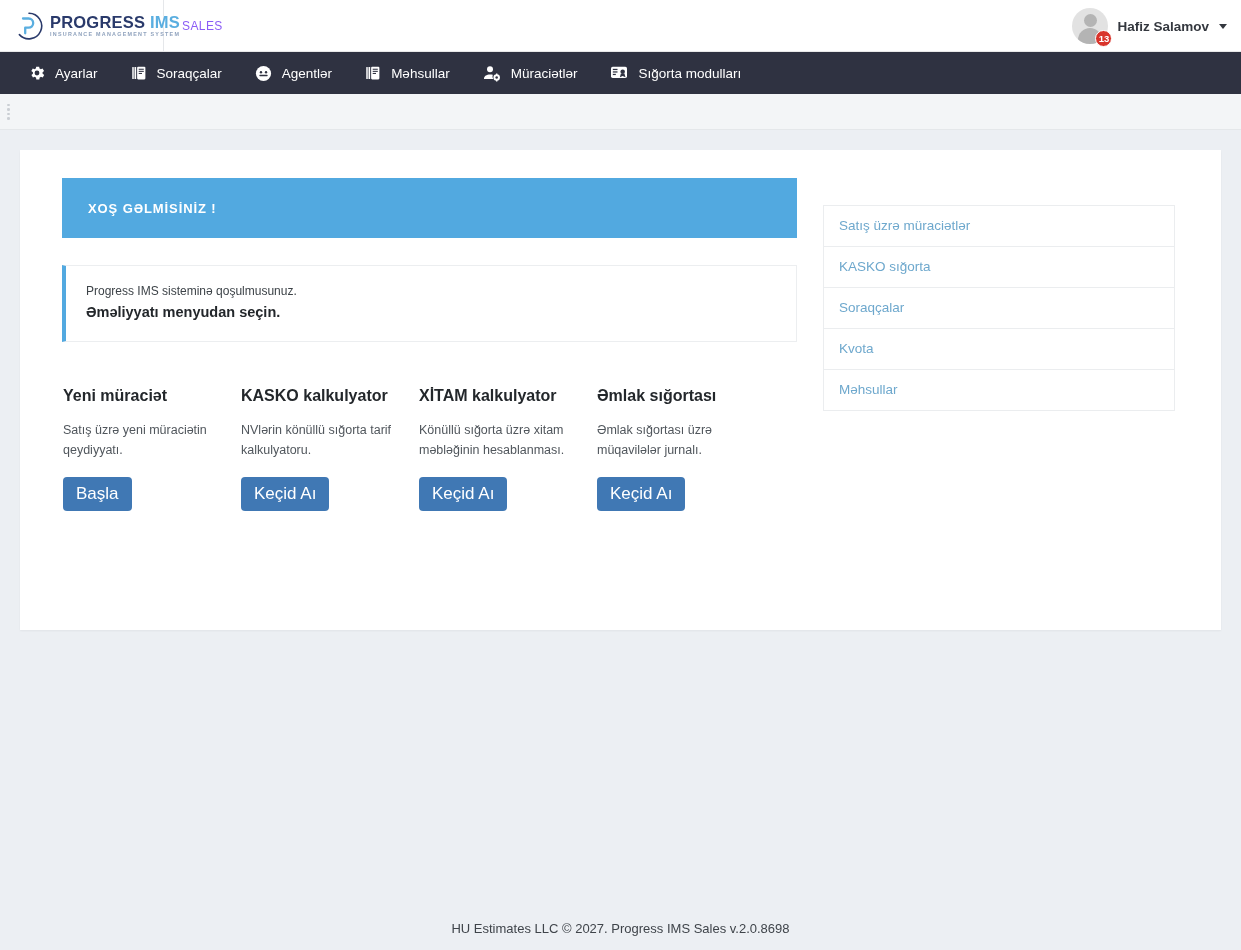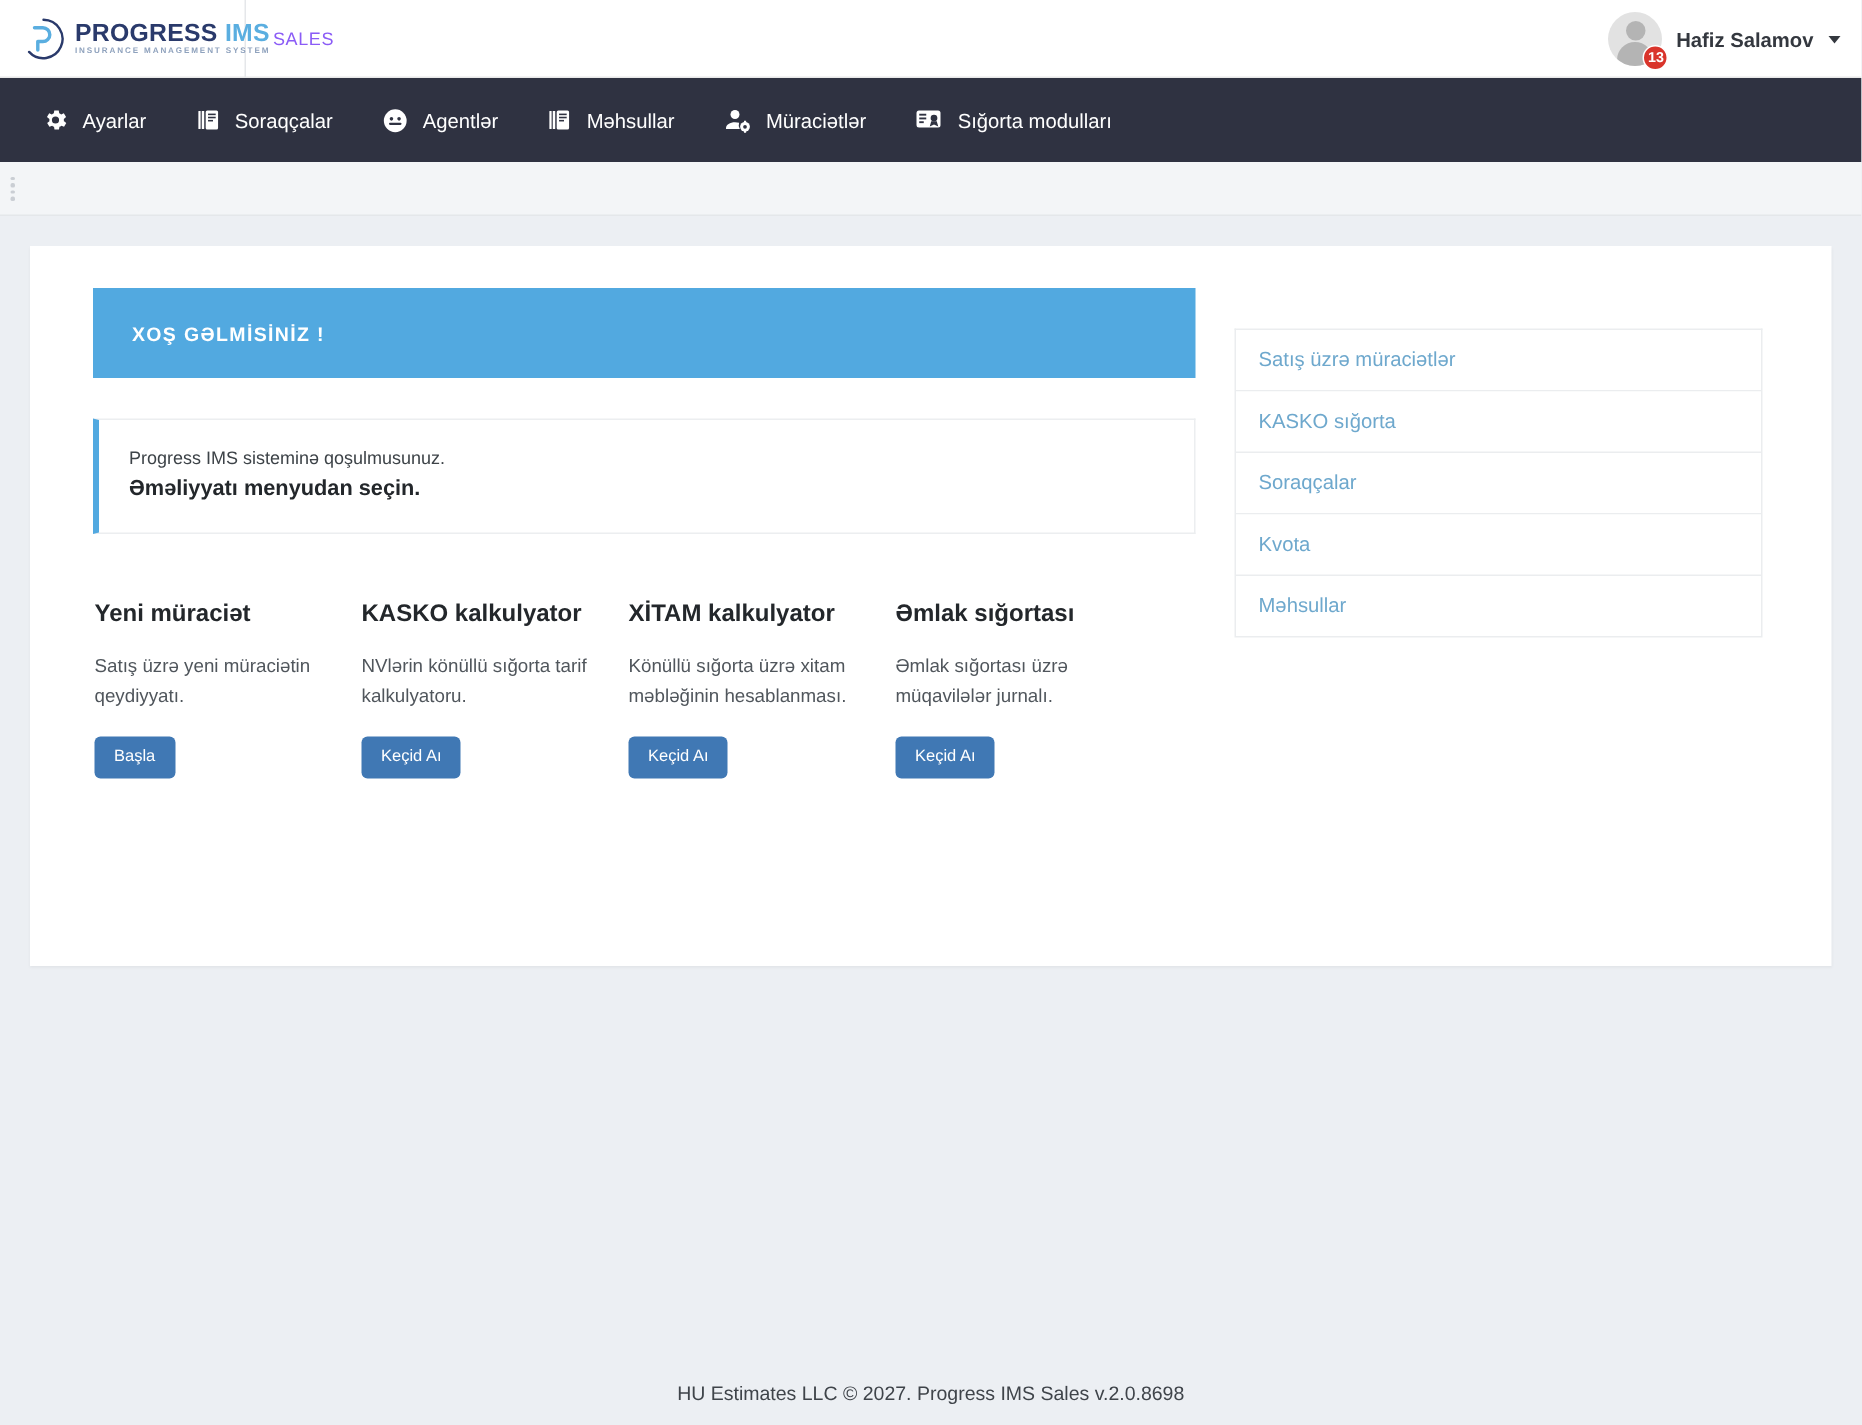--- a/index.html
+++ b/index.html
@@ -119,21 +119,21 @@
   .caret-down {
     width: 0; height: 0;
     border-left: 4px solid transparent;
     border-right: 4px solid transparent;
     border-top: 5px solid #34383f;
     margin-left: 1px;
   }
 
   
   .navbar {
-    height: 56px;
+    height: 42px;
     background: #2f3241;
     display: flex;
     align-items: center;
     padding-left: 12px;
   }
   .nav-item {
     display: flex;
     align-items: center;
     gap: 9px;
     padding: 0 16px;
@@ -227,21 +227,21 @@
     margin: 13px 0 0 0;
     font-size: 12.5px;
     color: #50565c;
     line-height: 1.62;
   }
   .btn {
     display: inline-block;
     margin-top: 17px;
     background: #4078b4;
     color: #fff;
-    font-size: 11px;
+    font-size: 17px;
     border: none;
     border-radius: 4px;
     padding: 8px 13px 9px 13px;
     cursor: pointer;
     font-family: inherit;
     line-height: 1;
   }
 
   .list-wrap {
     margin-top: 27px;

